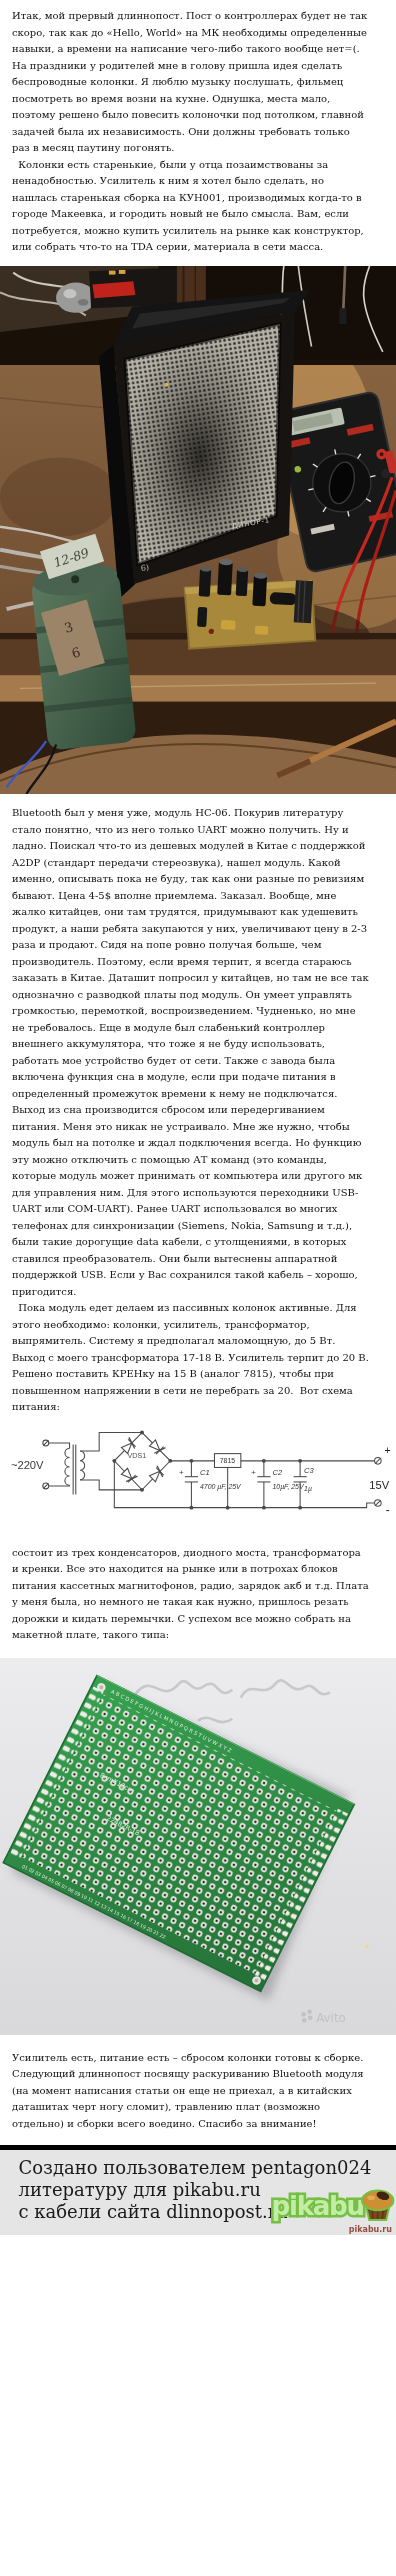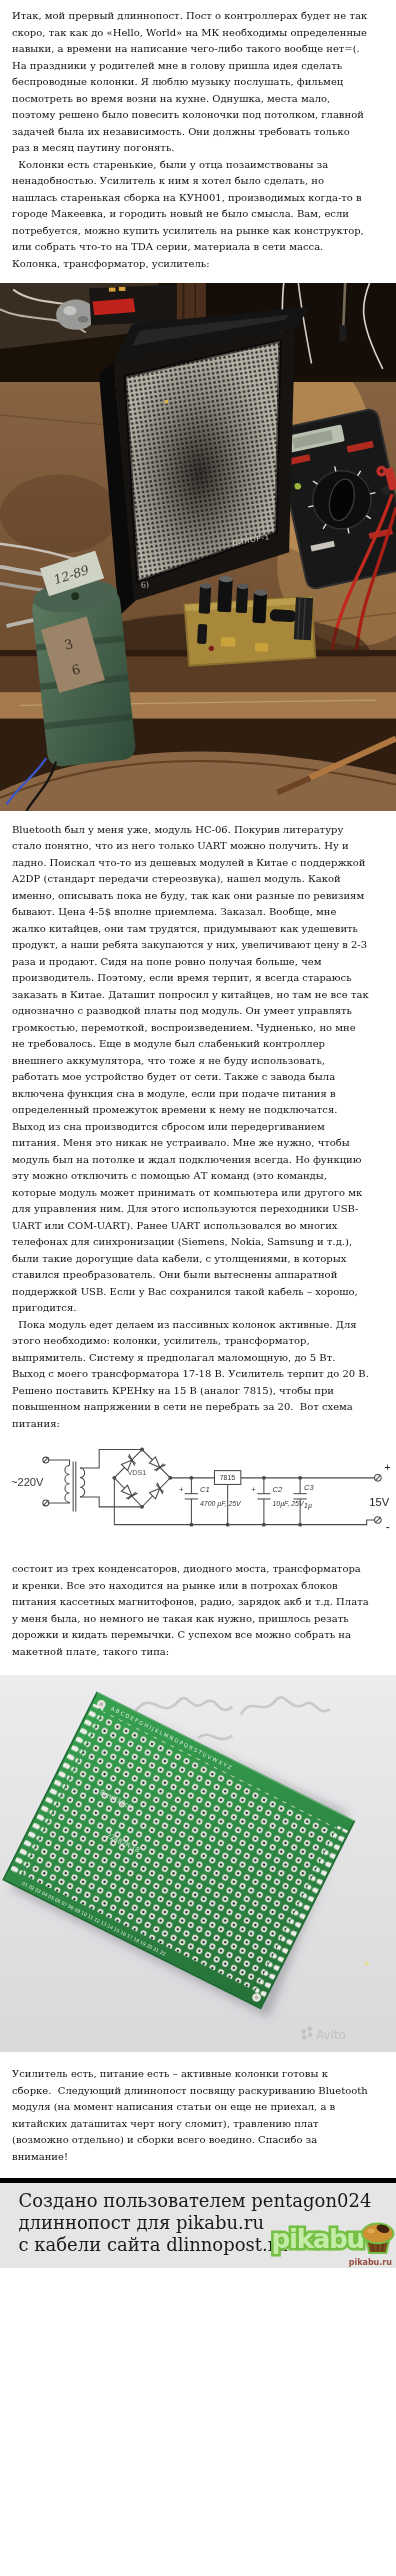--- a/index.html
+++ b/index.html
@@ -21,21 +21,20 @@
      font-size:8px;font-weight:bold;color:rgba(140,60,45,.9);margin-left:24px;}
   .schematic-wrap{padding:4px 0 6.6px 0;}
 </style>
 </head>
 <body>
 
 <section class="text-block tb1">
   <p>Итак, мой прервый длиннопост. Пост о контроллерах будет не так скоро, так как до «Hello, World» на МК необходимы определенные навыки, а времени на написание чего-либо такого вообще нет=(.</p>
   <p>На праздники у родителей мне в голову пришла идея сделать беспроводные колонки. Я люблю музыку послушать, фильмец посмотреть во время возни на кухне. Однушка, места мало, поэтому решено было повесить колоночки под потолком, главной задачей была их независимость. Они должны требовать только раз в месяц паутину погонять.</p>
   <p>  Колонки есть старенькие, были у отца позаимствованы за ненадобностью. Усилитель к ним я хотел было сделать, но нашлась старенькая сборка на КУН001, производимых когда-то в городе Макеевка, и городить новый не было смысла. Вам, если потребуется, можно купить усилитель на рынке как конструктор, или собрать что-то на TDA серии, материала в сети масса.</p>
-  <p>Колонка, трансформатор, усилитель:</p>
 </section>
 
 <figure>
 <svg width="396" height="528" viewBox="0 0 600 800" xmlns="http://www.w3.org/2000/svg">
   <defs>
     <linearGradient id="benchG" x1="0" y1="0" x2="0" y2="1">
       <stop offset="0" stop-color="#8a6644"></stop>
           <stop offset="1" stop-color="#6f4d30"></stop>
     </linearGradient>
     <pattern id="grille" width="7" height="7" patternUnits="userSpaceOnUse" patternTransform="rotate(-9)">
@@ -338,28 +337,28 @@
         <circle cx="469" cy="536" r="3.6"></circle>
     <circle cx="461" cy="549" r="3.6"></circle>
         <circle cx="470" cy="545" r="3.6"></circle>
     <text x="479" y="552" font-family="DejaVu Sans, sans-serif" font-size="18">Avito</text>
   </g>
   <circle cx="556" cy="437" r="3" fill="#e8e06a" opacity="0.7"></circle>
 </svg>
 </figure>
 
 <section class="text-block tb4">
-  <p>Усилитель есть, питание есть – активные колонки готовы к сборке.  Следующий длиннопост посвящу раскуриванию Bluetooth модуля (на момент написания статьи он еще не приехал, а в китайских даташитах черт ногу сломит), травлению плат (возможно отдельно) и сборки всего воедино. Спасибо за внимание!</p>
+  <p>Усилитель есть, питание есть – сбросом колонки готовы к сборке.  Следующий длиннопост посвящу раскуриванию Bluetooth модуля (на момент написания статьи он еще не приехал, а в китайских даташитах черт ногу сломит), травлению плат (возможно отдельно) и сборки всего воедино. Спасибо за внимание!</p>
 </section>
 
 <div class="separator"></div>
 <div class="footer">
   <div class="footer-credit">
     <div>Создано пользователем pentagon024</div>
-    <div>длиннопост для pikabu.ru</div>
+    <div>литературу для pikabu.ru</div>
     <div>с кабели сайта dlinnopost.ru</div>
   </div>
   <div class="footer-logo">
     <svg width="125" height="38" viewBox="0 0 190 58" xmlns="http://www.w3.org/2000/svg">
       <text x="2" y="44" font-family="DejaVu Sans, sans-serif" font-weight="bold" font-size="40" fill="#c3eda6" stroke="#74bf44" stroke-width="8" paint-order="stroke" letter-spacing="-2">pikabu</text>
       <g>
         <path d="M146,30 L182,30 L177,52 L151,52 Z" fill="#7a4a1f" stroke="#74bf44" stroke-width="3"></path>
         <line x1="155" y1="32" x2="157" y2="50" stroke="#5f3812" stroke-width="2.5"></line>
         <line x1="164" y1="32" x2="164" y2="50" stroke="#5f3812" stroke-width="2.5"></line>
         <line x1="173" y1="32" x2="171" y2="50" stroke="#5f3812" stroke-width="2.5"></line>

